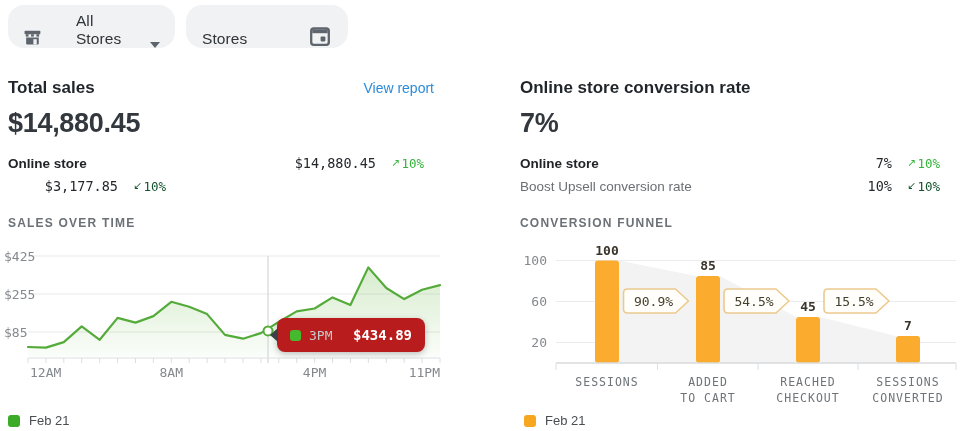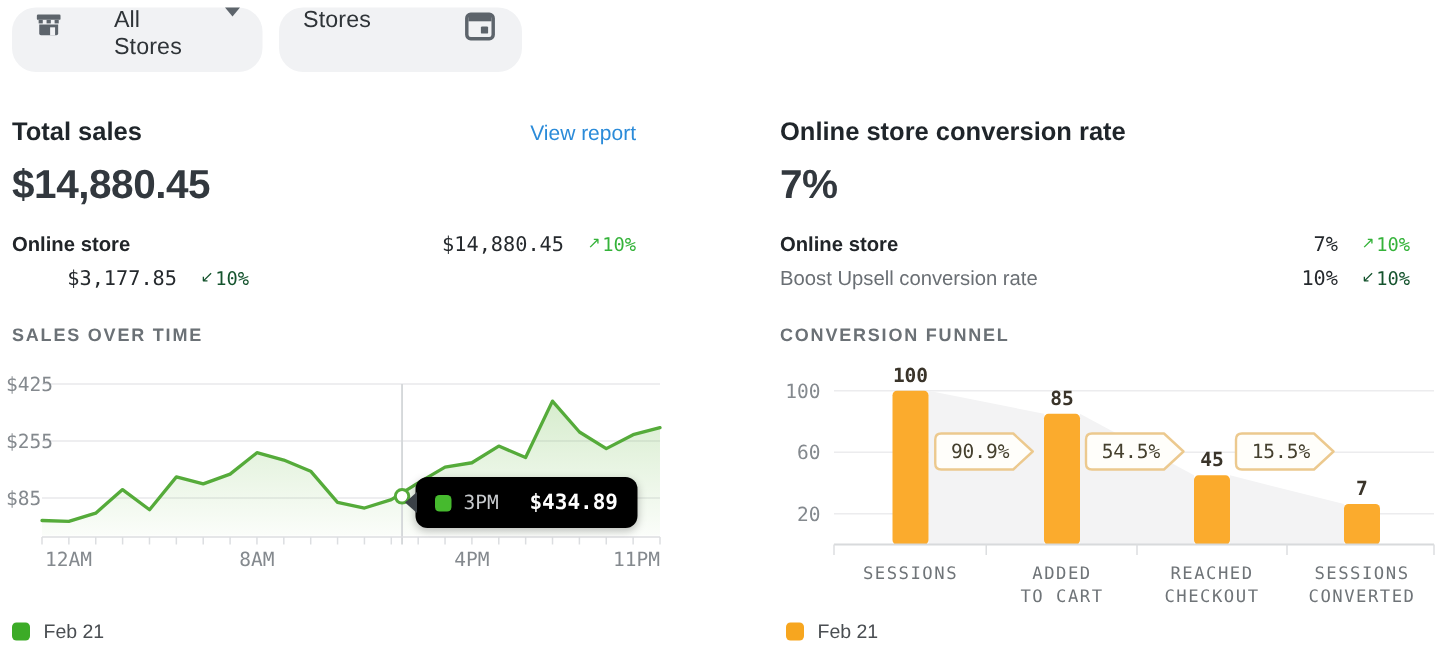--- a/index.html
+++ b/index.html
@@ -1,35 +1,35 @@
 <!DOCTYPE html>
 <html><head>
 <meta charset="utf-8">
 <style>
   html,body{margin:0;padding:0;width:960px;height:431px;overflow:hidden;background:#fff;
     font-family:"Liberation Sans",sans-serif;-webkit-font-smoothing:antialiased;}
   #root{position:relative;width:960px;height:431px;background:#fff;}
 
   
   .chipbtn{position:absolute;top:5px;height:43px;background:#f1f2f4;border:none;border-radius:16px;
-    display:flex;align-items:flex-start;cursor:pointer;box-sizing:border-box;gap:21px;}
+    display:flex;align-items:flex-end;cursor:pointer;box-sizing:border-box;gap:21px;}
   #btn-stores{left:8px;width:167px;padding:0 15px;}
   #btn-today{left:186px;width:162px;padding:0 16px;}
   .chipbtn .lbl{font-size:15.5px;color:#2f3438;letter-spacing:.1px;}
   #btn-stores .lbl{margin-left:13px;}
   .caret{margin-left:auto;width:0;height:0;border-left:5.5px solid transparent;border-right:5.5px solid transparent;
     border-top:6px solid #5d646b;}
   #btn-today svg{margin-left:auto;}
 
   
   .panel{position:absolute;top:70px;height:361px;}
   #panel-sales{left:8px;width:432px;}
   #panel-conv{left:520px;width:436px;}
   .panel-title{position:absolute;top:8px;left:0;font-size:17px;font-weight:bold;color:#1f252a;}
-  .view-report{position:absolute;top:10px;right:16px;font-size:14px;color:#2b8bd9;text-decoration:none;cursor:pointer;}
+  .view-report{position:absolute;top:10px;right:6px;font-size:14px;color:#2b8bd9;text-decoration:none;cursor:pointer;}
   .big-amount{position:absolute;top:38px;left:0;font-size:27px;font-weight:bold;color:#32383e;letter-spacing:-.3px;}
   .rows{position:absolute;top:85px;left:0;right:16px;}
   .metric-row{display:flex;align-items:baseline;height:23px;font-size:13.5px;}
   .metric-label{flex:1;color:#6a6f74;}
   .metric-label.strong{color:#212529;font-weight:bold;}
   .metric-value{font-family:"DejaVu Sans Mono",monospace;font-size:13.5px;color:#25292d;text-align:right;min-width:110px;}
   .metric-change{width:48px;text-align:right;font-family:"DejaVu Sans Mono",monospace;font-size:12.5px;}
   .metric-change .arr{font-family:"DejaVu Sans",sans-serif;font-size:10.5px;position:relative;top:-2px;margin-right:1px;}
   .metric-change.up{color:#35b33a;}
   .metric-change.down{color:#14532d;}
@@ -38,21 +38,21 @@
   
   #sales-svg{position:absolute;left:0;top:244px;}
   #funnel-svg{position:absolute;left:520px;top:238px;}
   text.ax{font-family:"DejaVu Sans Mono",monospace;font-size:13px;fill:#84898e;}
   text.xax{font-family:"DejaVu Sans Mono",monospace;font-size:13px;fill:#84898e;}
   text.vlab{font-family:"DejaVu Sans Mono",monospace;font-size:13px;font-weight:bold;fill:#3a342a;}
   text.badge-t{font-family:"DejaVu Sans Mono",monospace;font-size:13px;fill:#45402e;}
   text.cat{font-family:"DejaVu Sans Mono",monospace;font-size:11.5px;fill:#6f7478;letter-spacing:1px;}
 
   
-  #tooltip{position:absolute;left:277px;top:318px;width:148px;height:34px;background:#000000;border-radius:8px;
+  #tooltip{position:absolute;left:277px;top:318px;width:148px;height:34px;background:#b91c1c;border-radius:8px;
     display:flex;align-items:center;padding:0 13px;box-sizing:border-box;box-shadow:0 2px 6px rgba(0,0,0,.25);}
   #tooltip::before{content:"";position:absolute;left:-7px;top:10px;width:0;height:0;
     border-top:7px solid transparent;border-bottom:7px solid transparent;border-right:8px solid #3b4147;}
   #tooltip .swatch{width:11px;height:11px;border-radius:3px;background:#46ba2e;margin-right:8px;flex:0 0 auto;}
   #tooltip .tlabel{font-family:"DejaVu Sans Mono",monospace;font-size:13px;color:#c7cacd;}
   #tooltip .tvalue{margin-left:auto;font-family:"DejaVu Sans Mono",monospace;font-size:14px;font-weight:bold;color:#ffffff;}
 
   
   .legend{position:absolute;top:413px;display:flex;align-items:center;font-size:13px;color:#4a4e52;}
   .legend .sq{width:12px;height:12px;border-radius:3px;margin-right:9px;}

